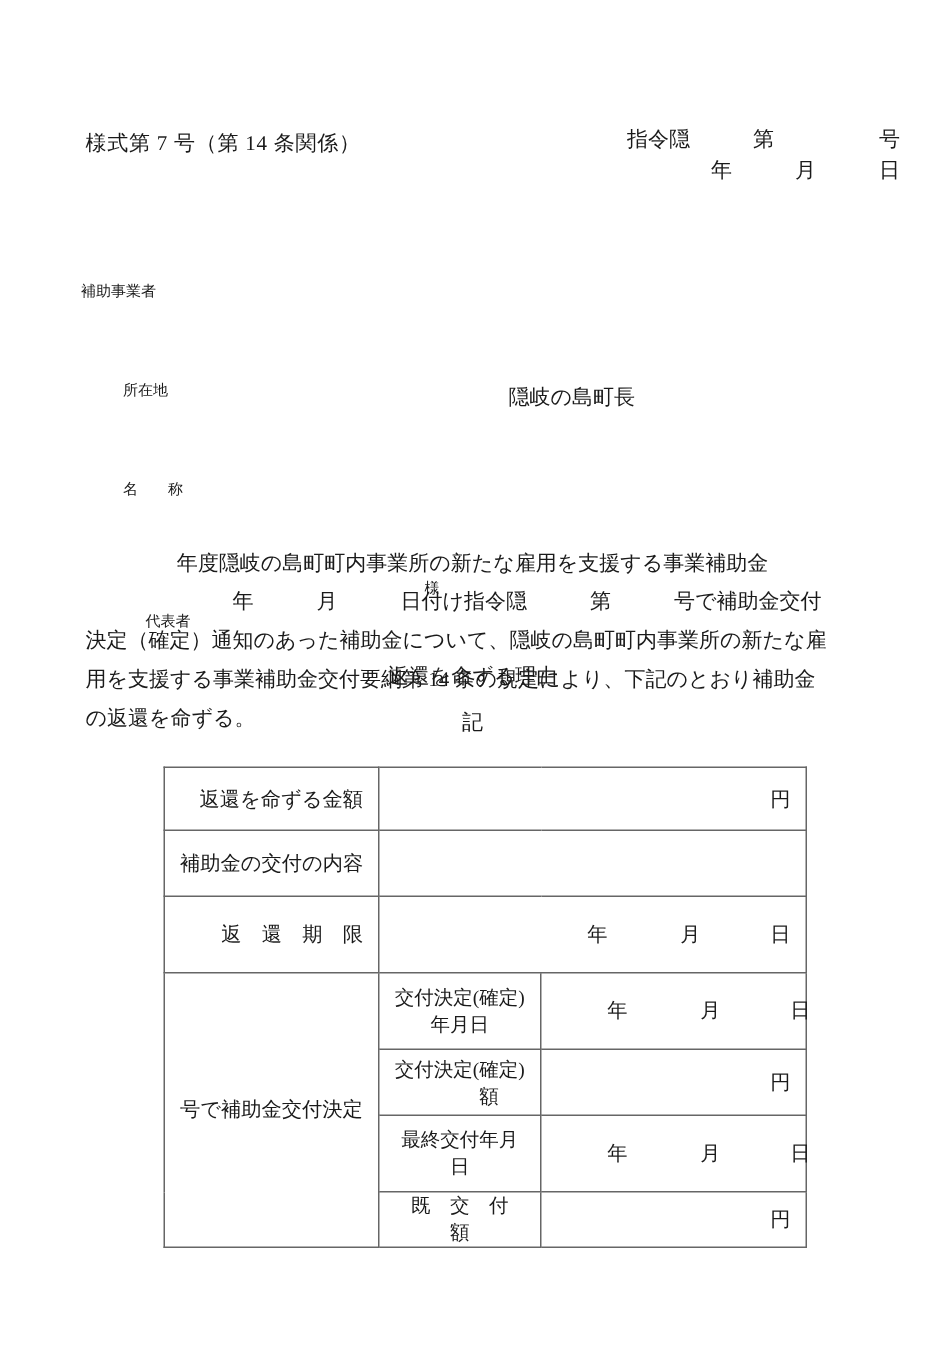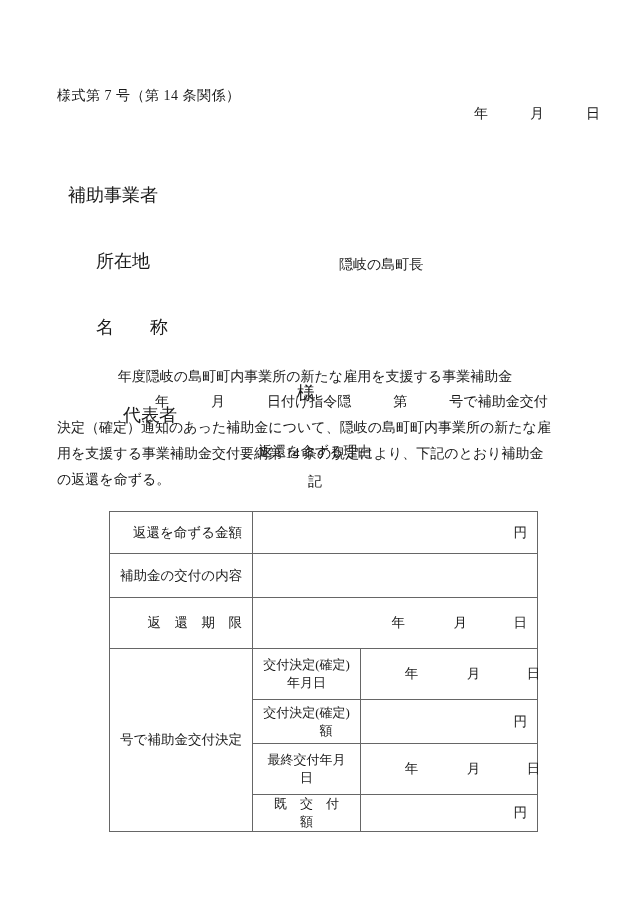--- a/index.html
+++ b/index.html
@@ -34,22 +34,22 @@
     left: 418px; top: 84px;
     font-size: 14px;
   }
   #doc-date-line {
     left: 418px; top: 105px;
     font-size: 14px;
   }
 
   
   #addressee-block {
-    left: 68px; top: 140px;
-    font-size: 18px;
+    left: 54px; top: 140px;
+    font-size: 10px;
     line-height: 22px;
   }
   #addressee-block .indent { padding-left: 28px; }
   #addressee-rep-row { position: relative; }
   #addressee-honorific {
     position: absolute;
     left: 229px;
     top: 0;
   }
 
@@ -120,20 +120,21 @@
   .seg-y { width: 62px; text-align: left; }
   .seg-m { width: 60px; text-align: left; }
 </style>
 </head>
 <body>
 
 <div class="page">
 
   <div class="abs" id="form-number">様式第 7 号（第 14 条関係）</div>
 
+  <div class="abs" id="doc-number-line">指令隠　　　第　　　　　号</div>
 
   <div class="abs" id="doc-date-line">　　　　年　　　月　　　日</div>
 
   <div class="abs" id="addressee-block">
     <div>補助事業者</div>
     <div class="indent">所在地</div>
     <div class="indent">名　　称</div>
     <div class="indent" id="addressee-rep-row">
       <span>代表者</span>
       <span id="addressee-honorific">様</span>

